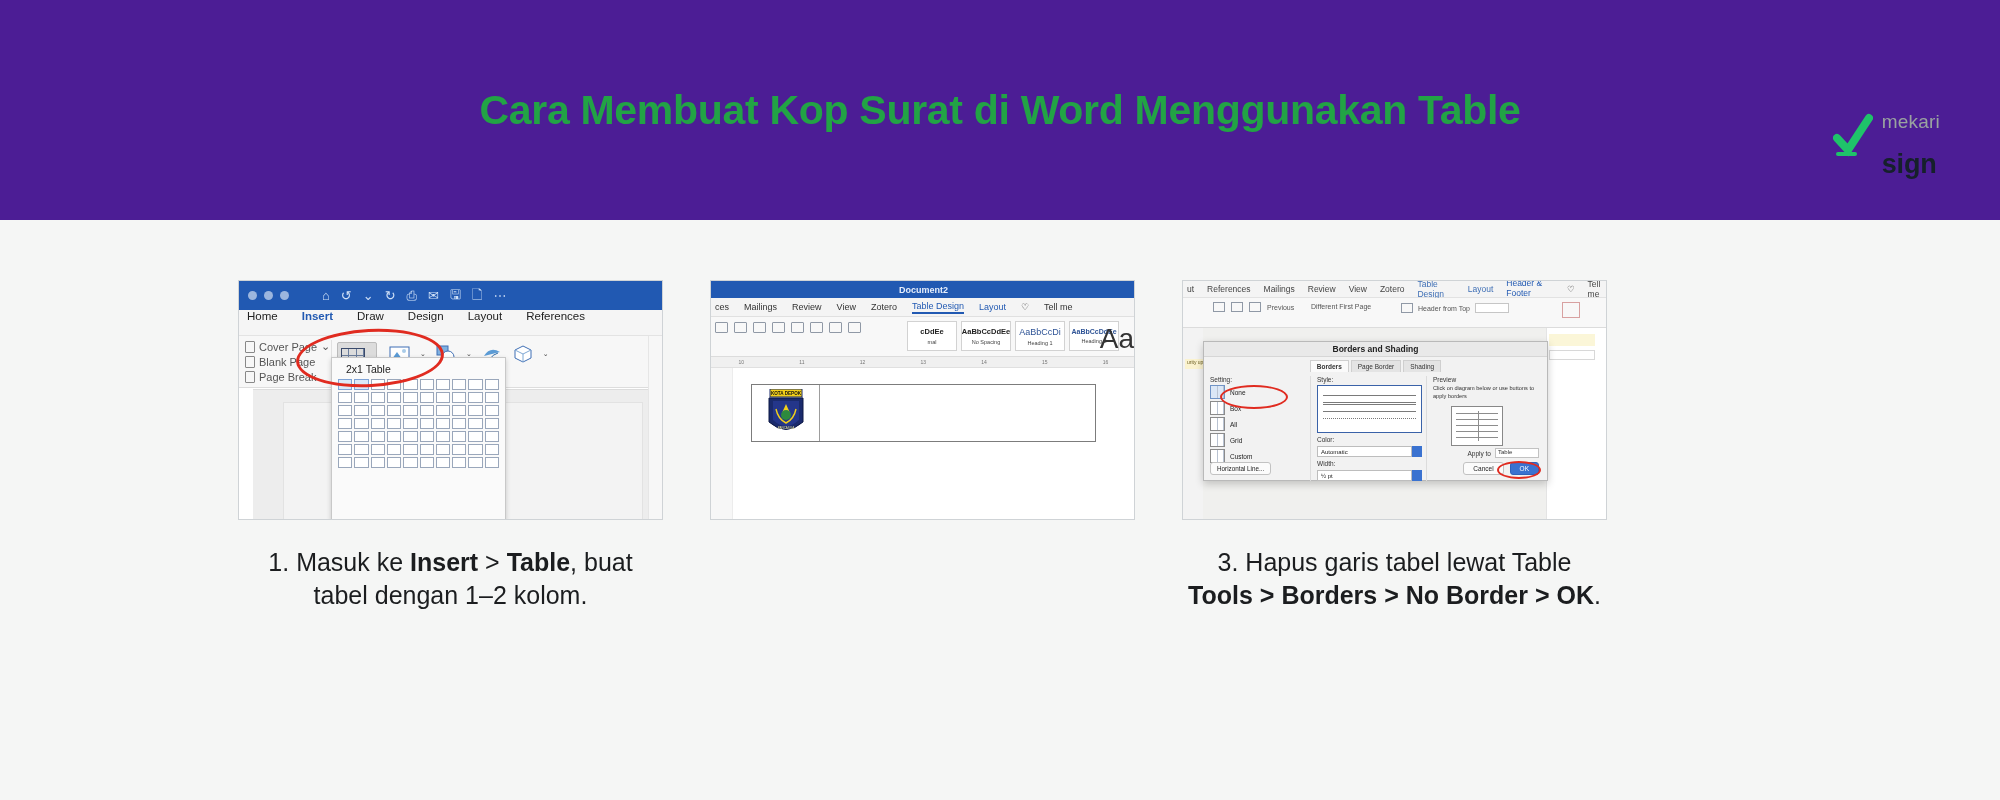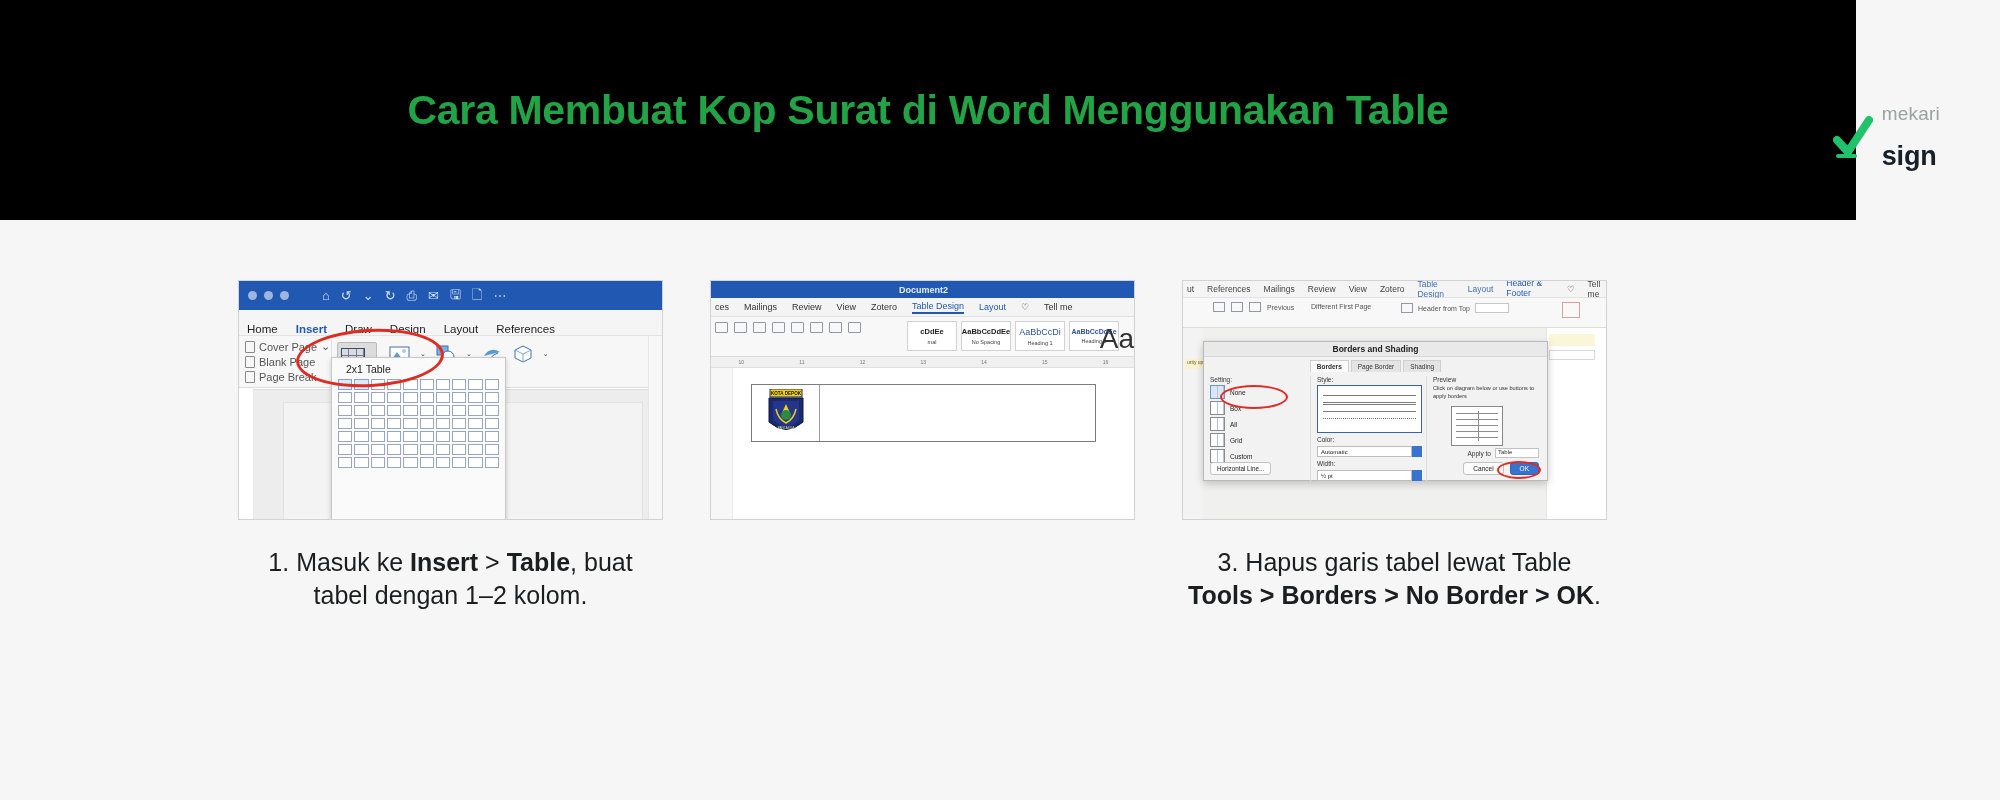--- a/index.html
+++ b/index.html
@@ -5,31 +5,31 @@
   * { box-sizing: border-box; margin: 0; padding: 0; }
   html, body { width: 2000px; height: 800px; }
   body {
     font-family: "Liberation Sans", sans-serif;
     background: #f5f6f5;
     overflow: hidden;
   }
 
   
   .header {
-    position: absolute; left: 0; top: 0; width: 1856px; height: 220px;
-    background: #000000;
+    position: absolute; left: 0; top: 0; width: 2000px; height: 220px;
+    background: #4c1d95;
     display: flex; align-items: center; justify-content: center;
   }
   .header-title {
     font-size: 41px; font-weight: bold; color: #22a345;
     letter-spacing: -0.3px; text-align: center;
   }
   .brand {
-    position: absolute; right: 60px; top: 104px;
-    display: flex; align-items: center; gap: 9px;
+    position: absolute; right: 60px; top: 112px;
+    display: flex; align-items: flex-start; gap: 9px;
   }
   .brand-check { width: 40px; height: 46px; }
   .brand-words { display: flex; flex-direction: column; line-height: 1; }
   .brand-mekari { font-size: 19px; color: #9aa3a0; letter-spacing: 0.2px; }
   .brand-sign { font-size: 27px; font-weight: bold; color: #16202b; letter-spacing: -0.2px; margin-top: 20px;}
 
   
   .cards { position: absolute; left: 0; top: 220px; width: 2000px; height: 580px; }
   .card { position: absolute; top: 60px; }
   .card.c1 { left: 238px; width: 425px; }
@@ -49,22 +49,22 @@
   
   .s1 { position: absolute; inset: 0; background: #fff; }
   .s1 .titlebar {
     position: absolute; left: 0; top: 0; width: 425px; height: 29px;
     background: #2159b2; display: flex; align-items: center; gap: 7px; padding-left: 9px;
   }
   .s1 .dot { width: 9px; height: 9px; border-radius: 50%; background: #9cb6de; }
   .s1 .tb-icons { display: flex; align-items: center; gap: 11px; margin-left: 26px; color: #cfe0f7; font-size: 13px; }
   .s1 .tabs {
     position: absolute; left: 0; top: 29px; width: 425px; height: 26px;
-    background: #f5f5f5; display: flex; align-items: flex-end; font-size: 11.5px;
-    color: #222; padding-left: 8px; gap: 18px; border-bottom: 1px solid #e3e3e3;
+    background: #f5f5f5; display: flex; align-items: flex-start; font-size: 11.5px;
+    color: #222; padding-left: 8px; gap: 24px; border-bottom: 1px solid #e3e3e3;
   }
   .s1 .tab.active { color: #2159b2; font-weight: bold; }
   .s1 .ribbon {
     position: absolute; left: 0; top: 55px; width: 425px; height: 52px;
     background: #f7f7f7; border-bottom: 1px solid #ddd;
   }
   .s1 .rib-left { position: absolute; left: 6px; top: 3px; font-size: 11px; color: #555; }
   .s1 .rib-left .ri { display: flex; align-items: center; gap: 4px; height: 15px; }
   .s1 .rib-left .gl { width: 10px; height: 12px; border: 1px solid #888; border-radius: 1px; }
   .s1 .tablebtn {

